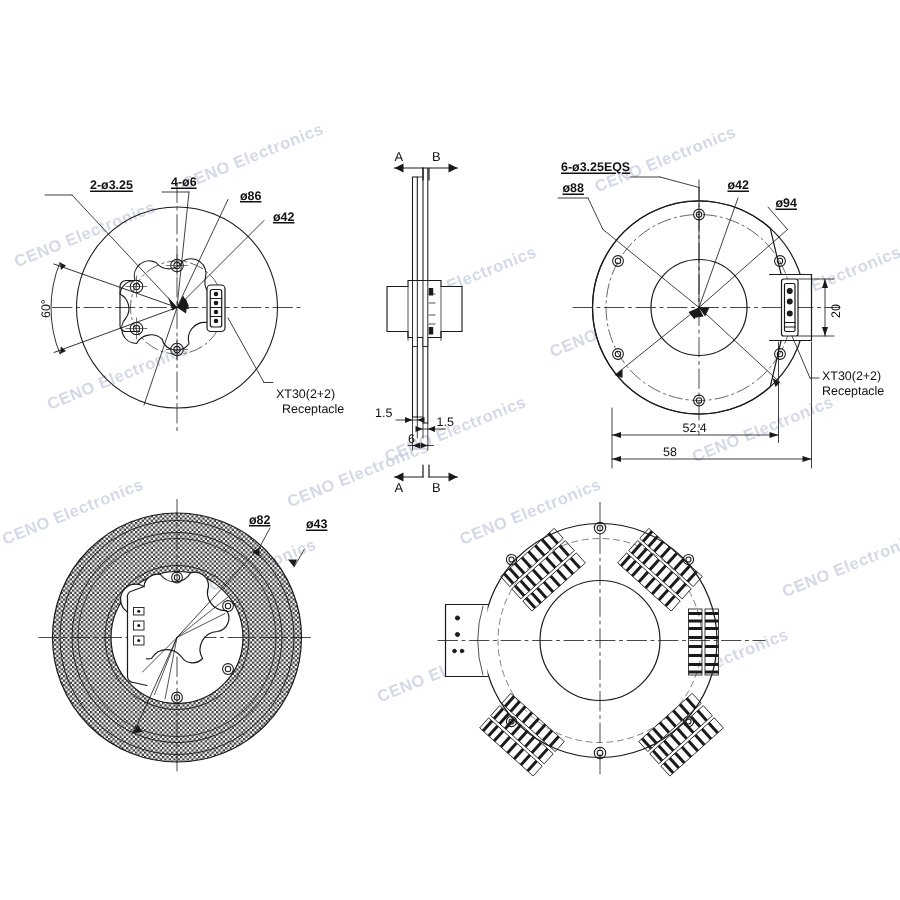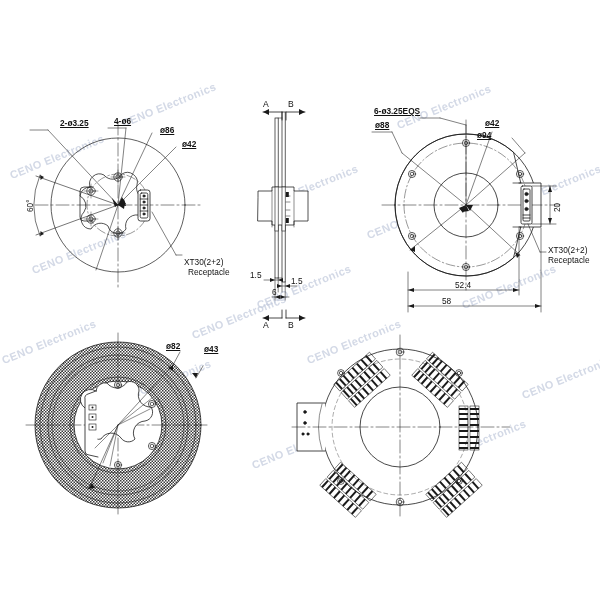--- a/index.html
+++ b/index.html
@@ -599,21 +599,21 @@
   <div class="lbl big" style="left:288px; top:99px;">B</div>
   <div class="lbl big" style="left:263px; top:320px;">A</div>
   <div class="lbl big" style="left:288px; top:320px;">B</div>
   <div class="lbl" style="left:250px; top:271px;">1.5</div>
   <div class="lbl" style="left:291px; top:277px;">1.5</div>
   <div class="lbl" style="left:272px; top:288px;">6</div>
 
   <div class="lbl u" style="left:374px; top:107px;">6-ø3.25EQS</div>
   <div class="lbl u" style="left:375px; top:121px;">ø88</div>
   <div class="lbl u" style="left:485px; top:119px;">ø42</div>
-  <div class="lbl u" style="left:477px; top:131px;">ø94</div>
+  <div class="lbl u" style="left:517px; top:131px;">ø94</div>
   <div class="lbl rot" style="left:553px; top:212px;">20</div>
   <div class="lbl" style="left:455px; top:281px;">52.4</div>
   <div class="lbl" style="left:442px; top:297px;">58</div>
   <div class="lbl" style="left:548px; top:246px;">XT30(2+2)</div>
   <div class="lbl" style="left:548px; top:256px;">Receptacle</div>
 
   <div class="lbl u" style="left:166px; top:342px;">ø82</div>
   <div class="lbl u" style="left:204px; top:345px;">ø43</div>
 
 </div>

